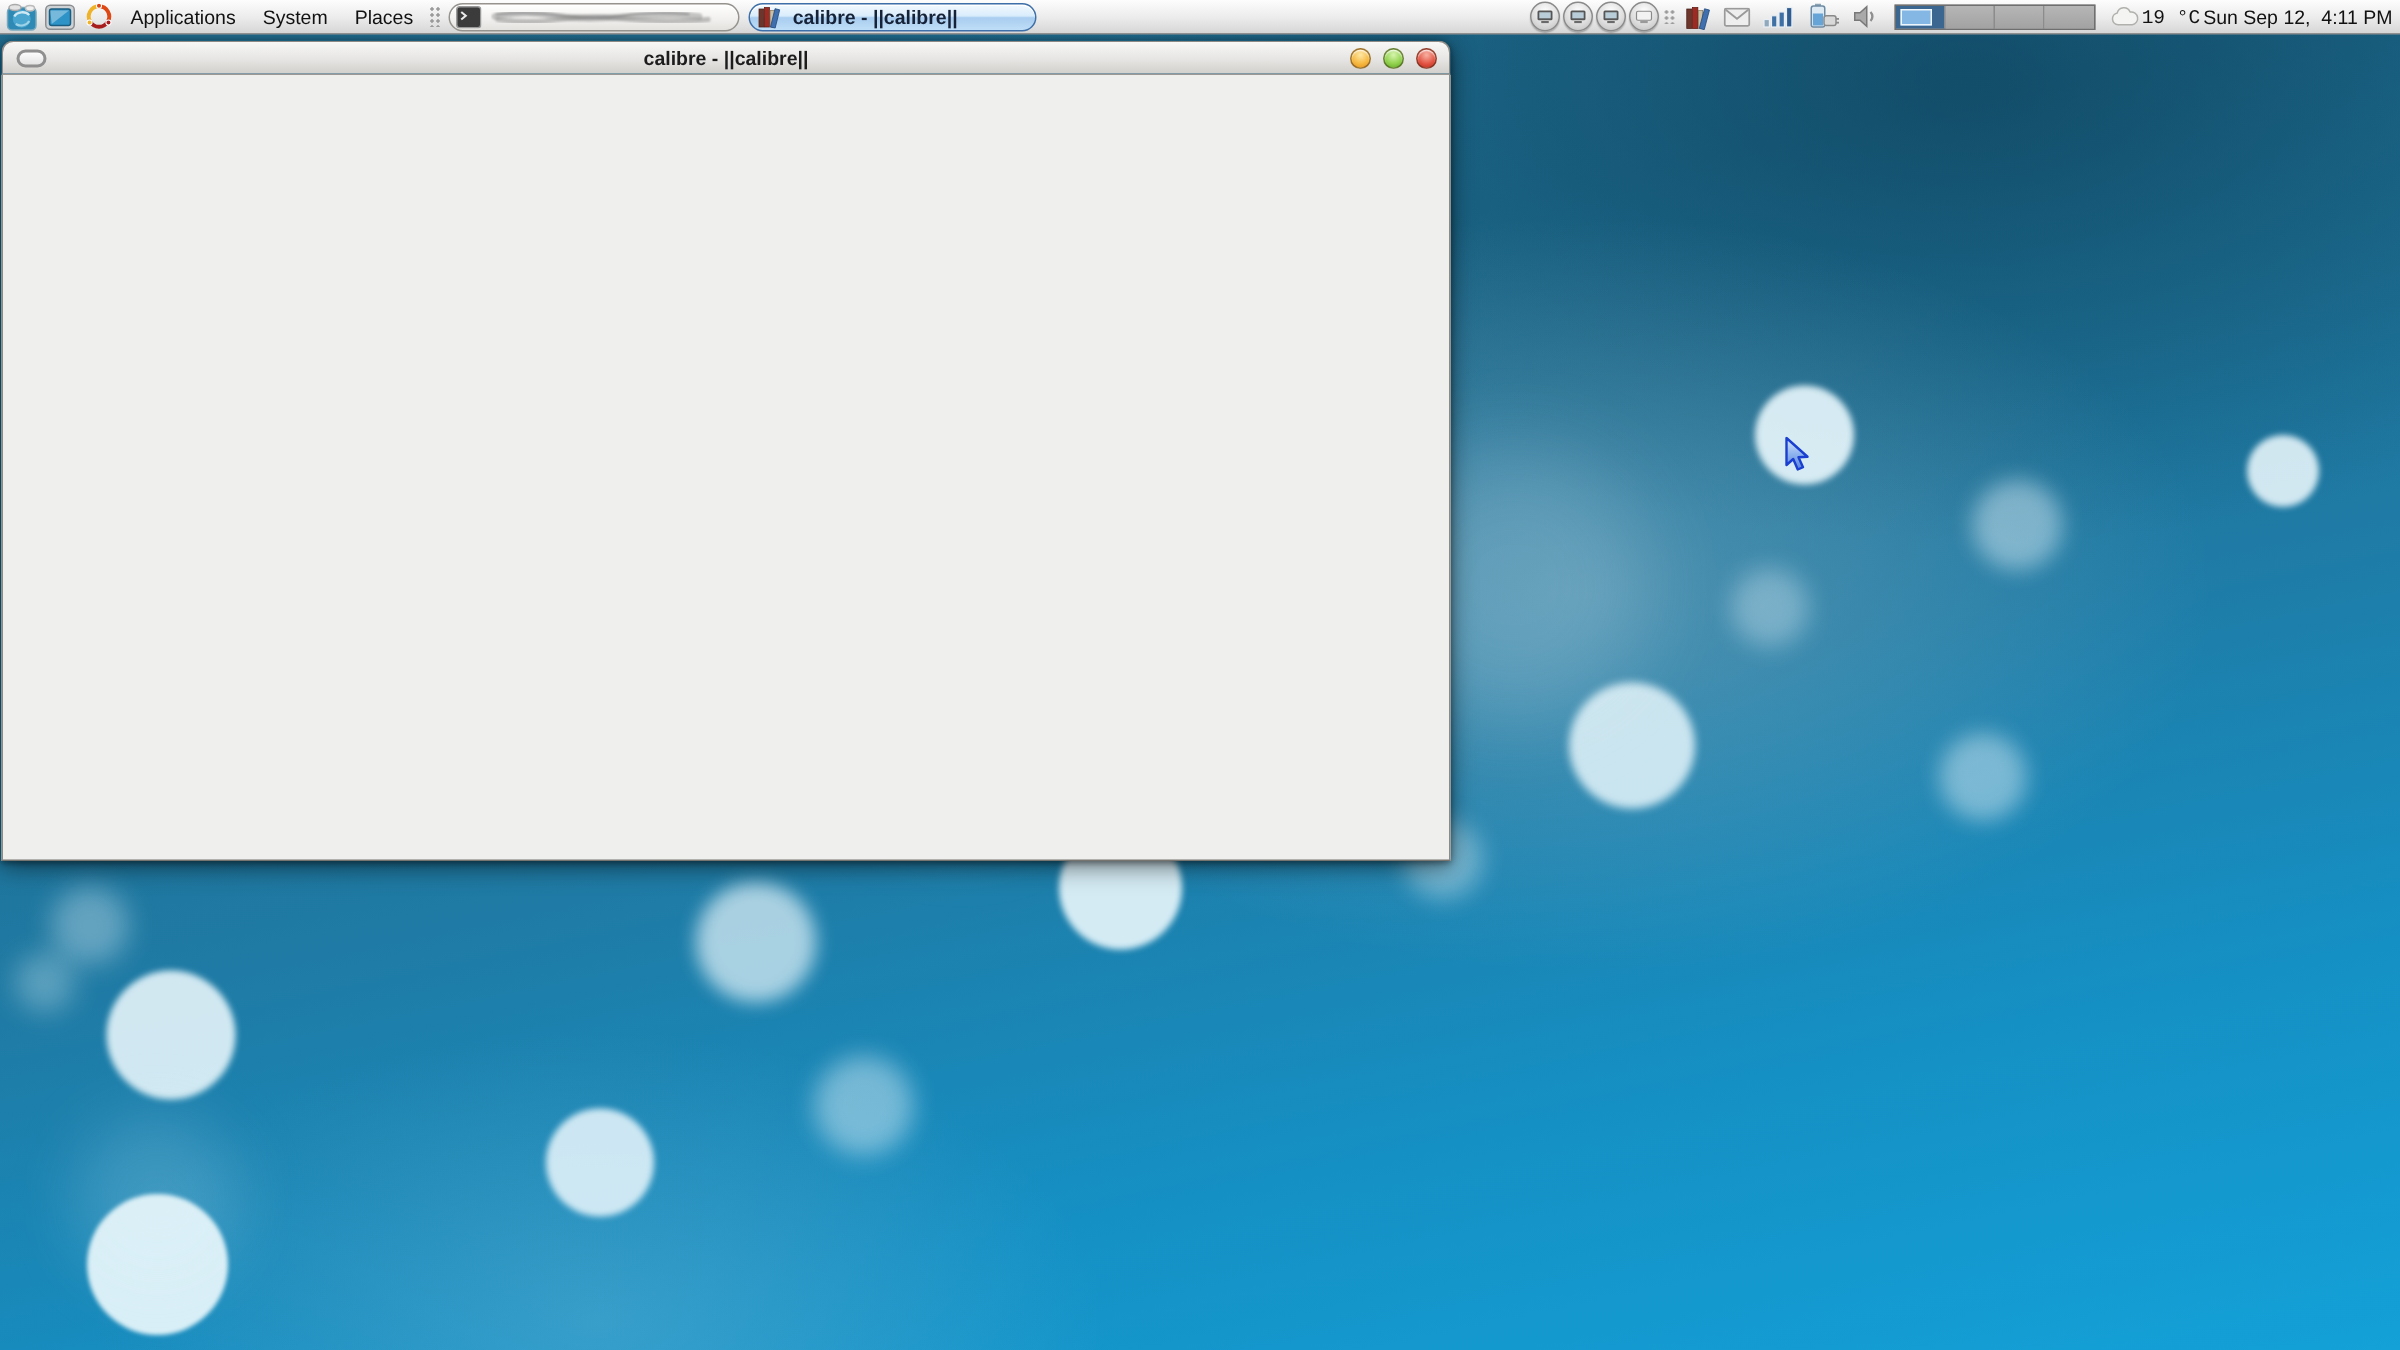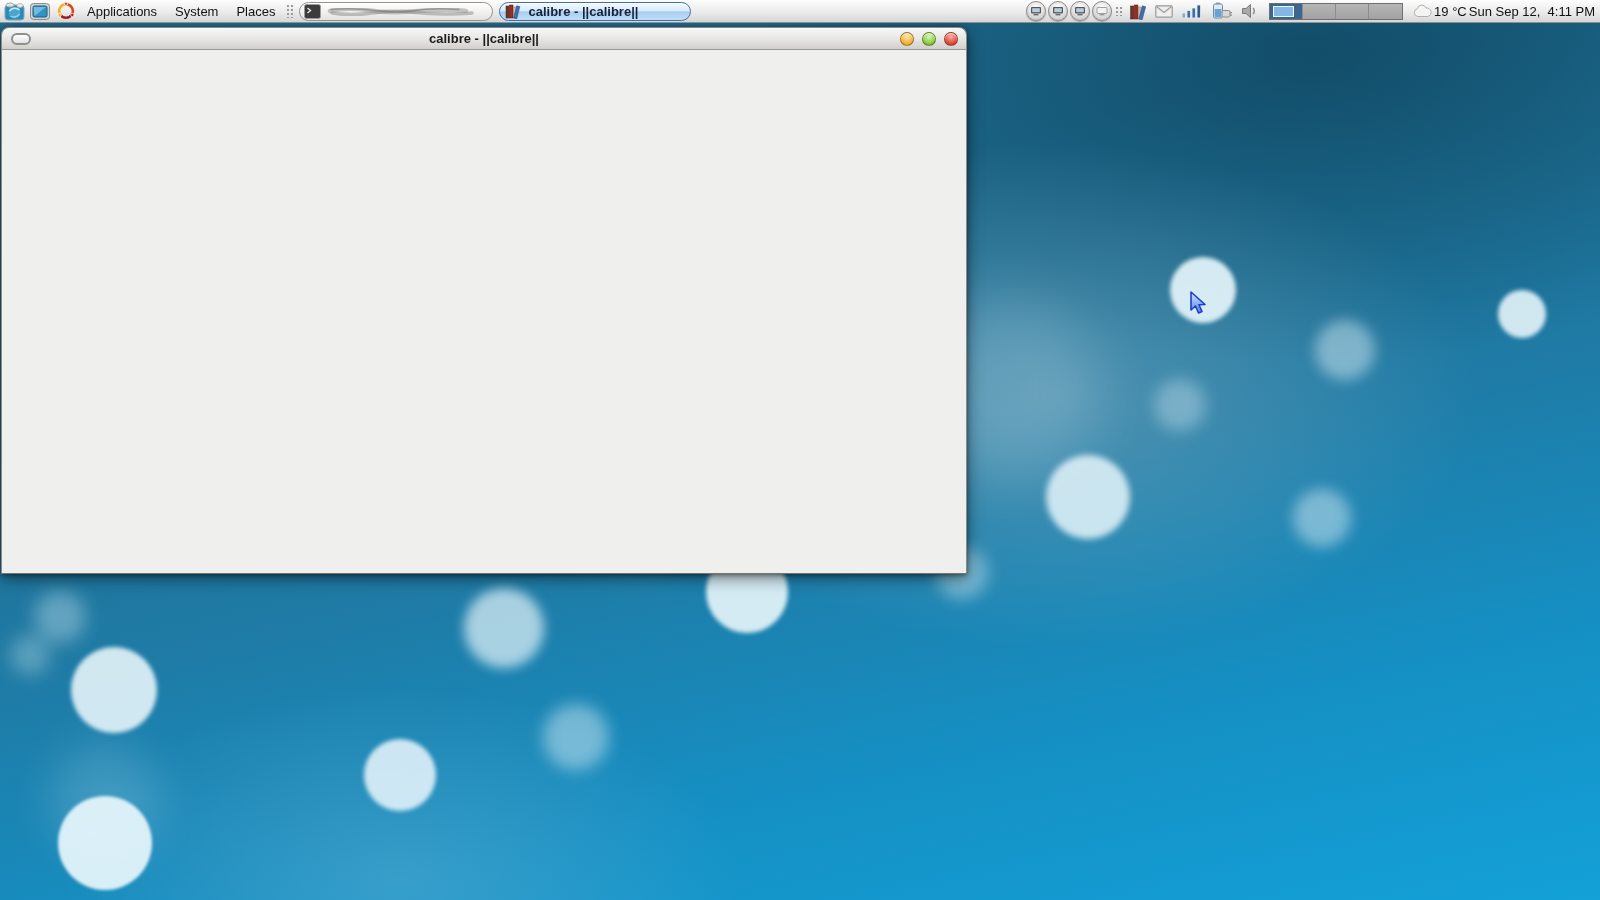--- a/index.html
+++ b/index.html
@@ -55,21 +55,21 @@
     display:flex; height:17px; border:1px solid #6f6f6f; margin:0 6px; background:#a8a8a8;
   }
   .wcell { width:33px; height:100%; background:linear-gradient(#b6b6b6,#a2a2a2); border-right:1px solid #8c8c8c; position:relative; }
   .wcell:last-child { border-right:none; }
   .wcell.active { background:#3a6690; }
   .wcell.active .mini-window {
     position:absolute; left:3px; top:2px; width:21px; height:11px;
     background:#85b7e4; border:1px solid #eef5fb;
   }
   .clock { white-space:pre; padding:0 2px 0 2px; }
-  .weather { display:flex; align-items:center; margin-left:4px; }
+  .weather { display:flex; align-items:center; margin-left:4px;font-family:Liberation Mono, monospace; }
 
   
   .window {
     position:absolute; left:1px; top:27px; width:966px; height:547px;
     border-radius:8px 8px 2px 2px;
     box-shadow:0 4px 16px rgba(0,0,0,.5), 0 1px 4px rgba(0,0,0,.4);
     z-index:10;
   }
   .titlebar {
     height:23px; border:1px solid #8e8b86; border-bottom:1px solid #9c9994;

